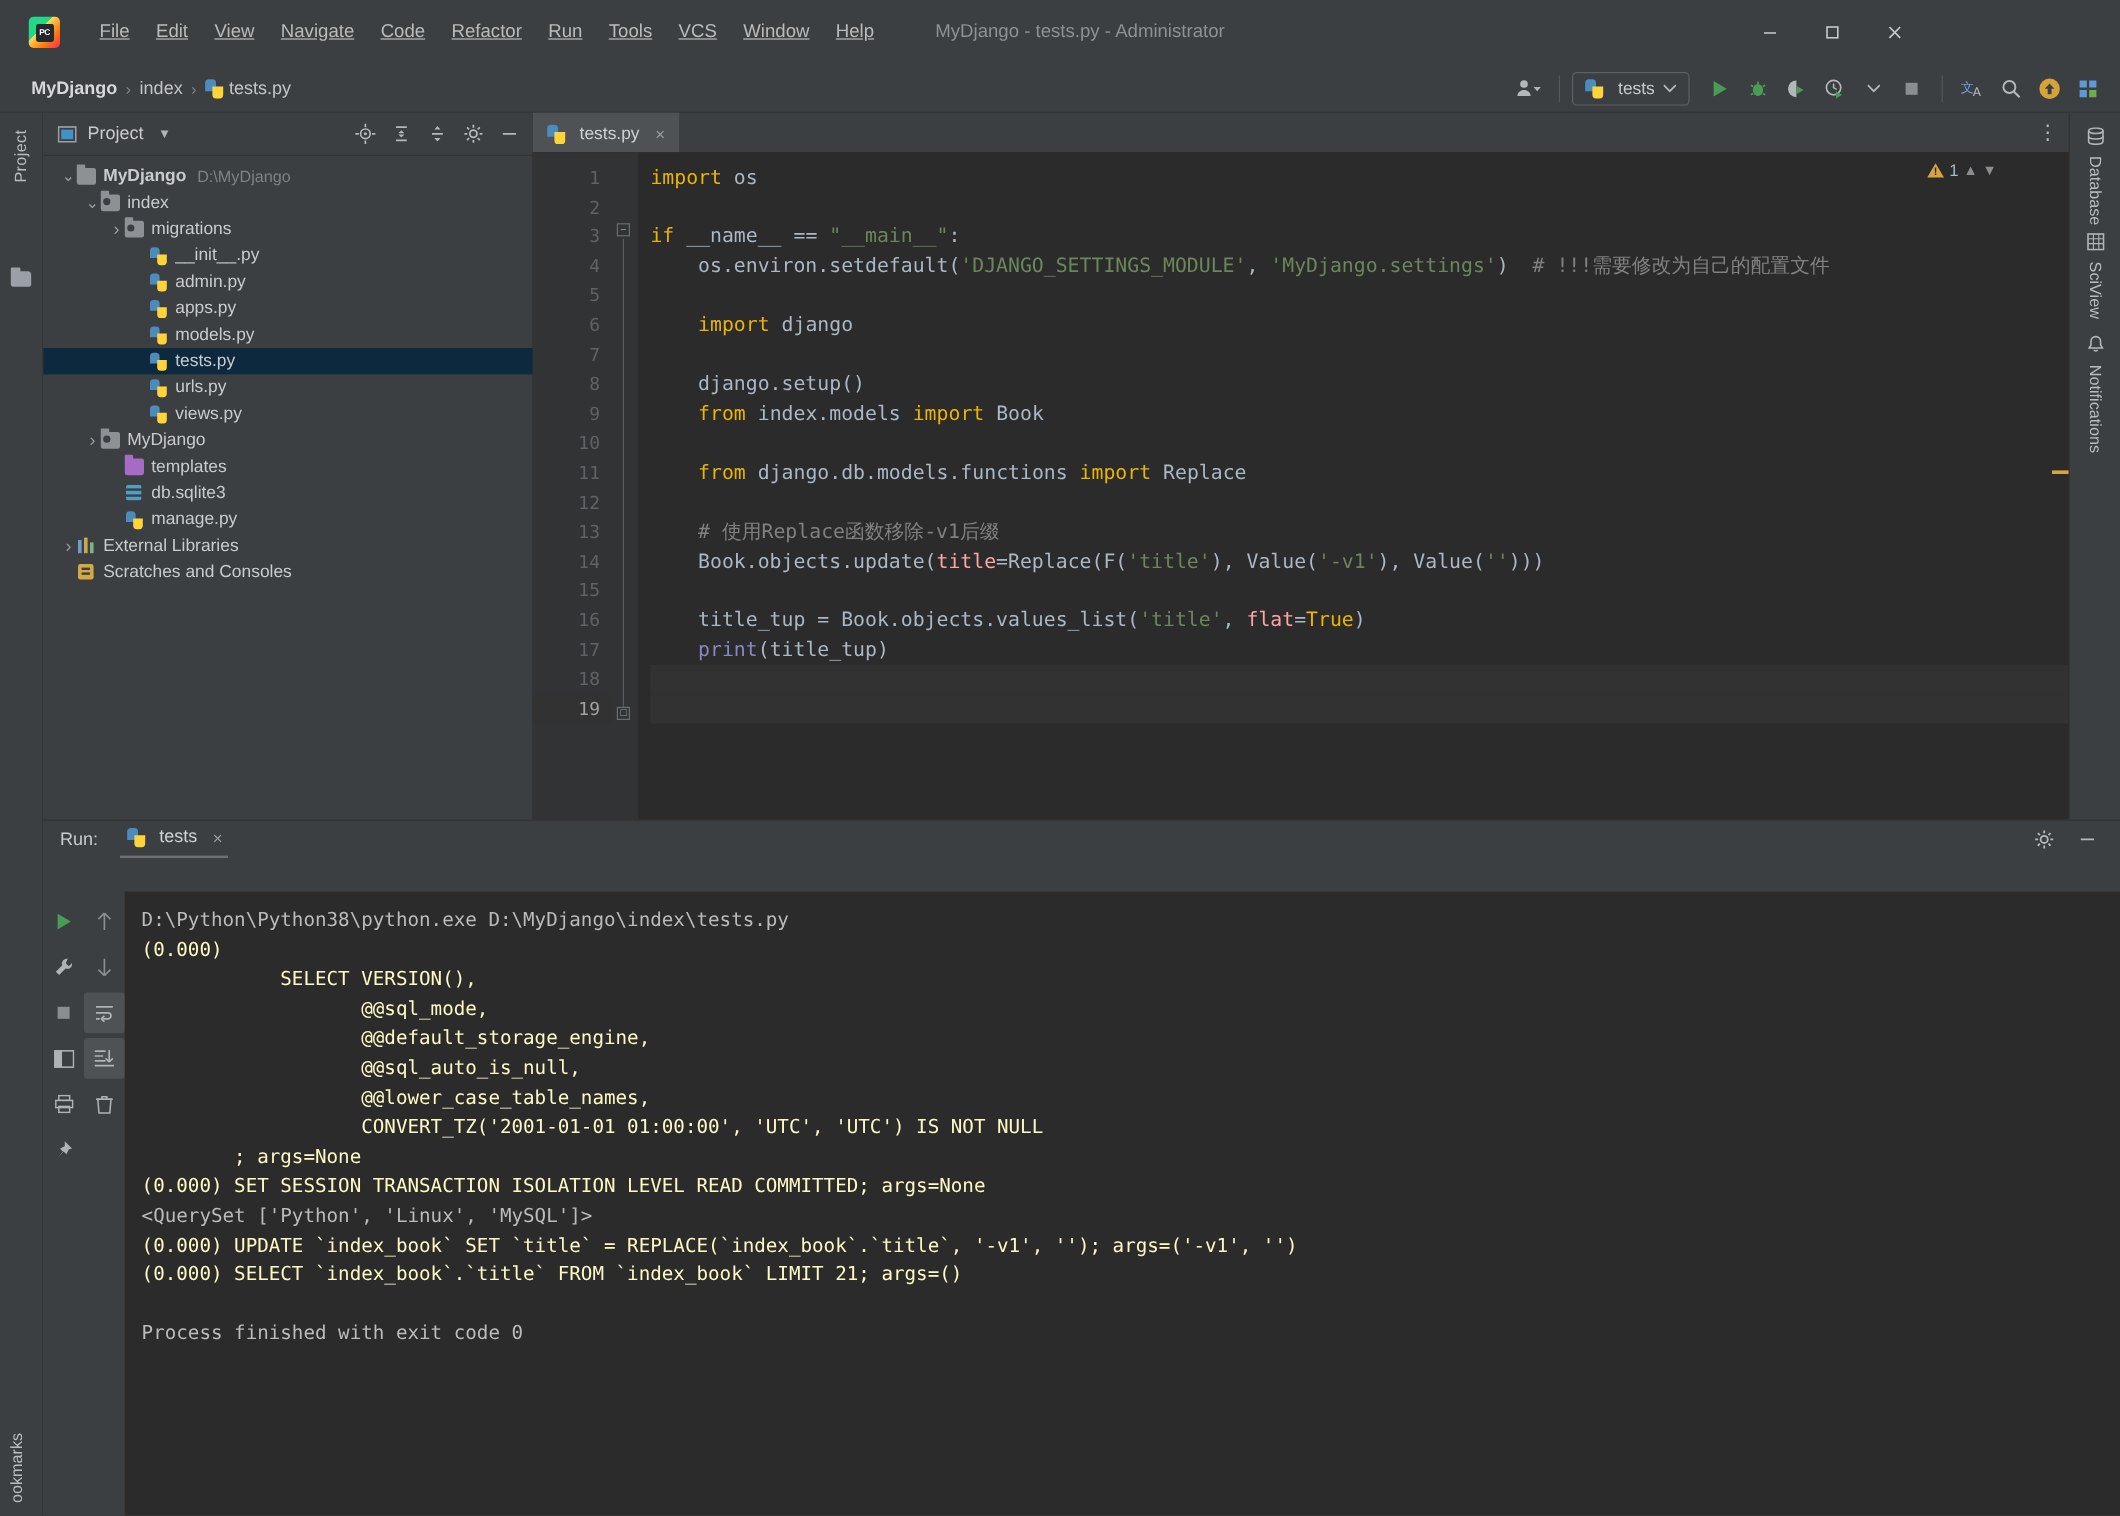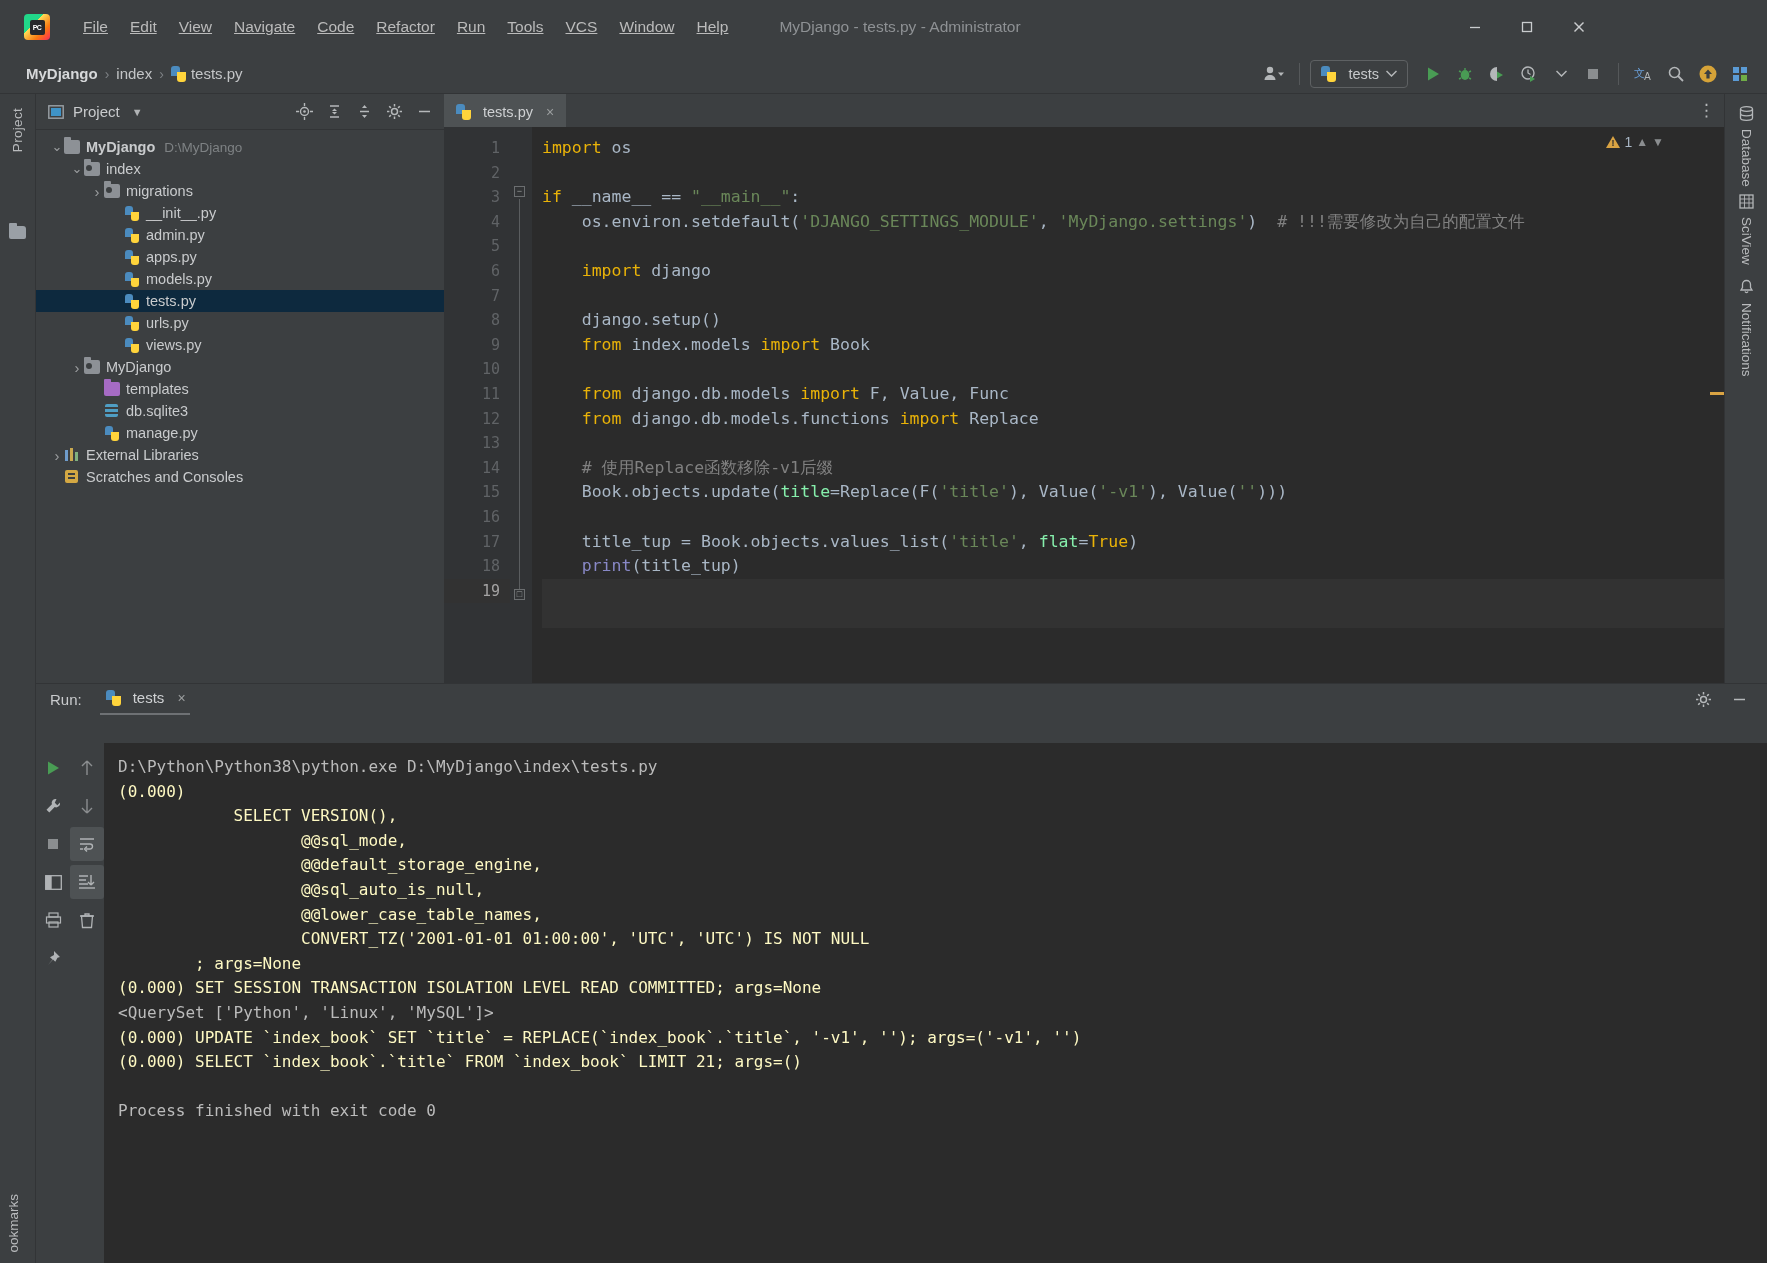--- a/index.html
+++ b/index.html
@@ -195,21 +195,21 @@
   .code {
     flex:1; background:#2b2b2b; padding-top:9px; padding-left:10px;
     font-family:"DejaVu Sans Mono", monospace; font-size:16.5px;
     position:relative; overflow:hidden;
   }
   .cl { height:24.6px; line-height:24.6px; white-space:pre; color:#a9b7c6; }
   .cl.curline { background:#323232; }
   .kw { color:#eab308; }
   .str { color:#6a8759; }
   .cmt { color:#808080; }
-  .kwarg { color:#86efac; }
+  .kwarg { color:#fca5a5; }
   .builtin { color:#8888c6; }
   .warn-badge {
     position:absolute; right:60px; top:40px; display:flex; align-items:center; gap:4px;
     color:#a9b7c6; font-size:14px; z-index:5;
   }
   .warn-tri {
     width:0;height:0;border-left:7px solid transparent;border-right:7px solid transparent;
     border-bottom:12px solid #d9a343; position:relative;
   }
   .warn-tri:after{content:"!";position:absolute;left:-2px;top:2px;color:#2b2b2b;font-size:9px;font-weight:bold;}
@@ -572,21 +572,20 @@
           <div class="cl"><span class="kw">import</span> os</div>
           <div class="cl">&nbsp;</div>
           <div class="cl"><span class="kw">if</span> __name__ == <span class="str">"__main__"</span>:</div>
           <div class="cl">    os.environ.setdefault(<span class="str">'DJANGO_SETTINGS_MODULE'</span>, <span class="str">'MyDjango.settings'</span>)  <span class="cmt"># !!!需要修改为自己的配置文件</span></div>
           <div class="cl">&nbsp;</div>
           <div class="cl">    <span class="kw">import</span> django</div>
           <div class="cl">&nbsp;</div>
           <div class="cl">    django.setup()</div>
           <div class="cl">    <span class="kw">from</span> index.models <span class="kw">import</span> Book</div>
           <div class="cl">&nbsp;</div>
-          <div class="cl">    <span class="kw">from</span> django.db.models <span class="kw">import</span> F, Value, Func</div>
           <div class="cl">    <span class="kw">from</span> django.db.models.functions <span class="kw">import</span> Replace</div>
           <div class="cl">&nbsp;</div>
           <div class="cl"><span class="cmt">    # 使用Replace函数移除-v1后缀</span></div>
           <div class="cl">    Book.objects.update(<span class="kwarg">title</span>=Replace(F(<span class="str">'title'</span>), Value(<span class="str">'-v1'</span>), Value(<span class="str">''</span>)))</div>
           <div class="cl">&nbsp;</div>
           <div class="cl">    title_tup = Book.objects.values_list(<span class="str">'title'</span>, <span class="kwarg">flat</span>=<span class="kw">True</span>)</div>
           <div class="cl">    <span class="builtin">print</span>(title_tup)</div>
           <div class="cl curline">&nbsp;</div>
           <div class="cl curline">&nbsp;</div>
         </div>

